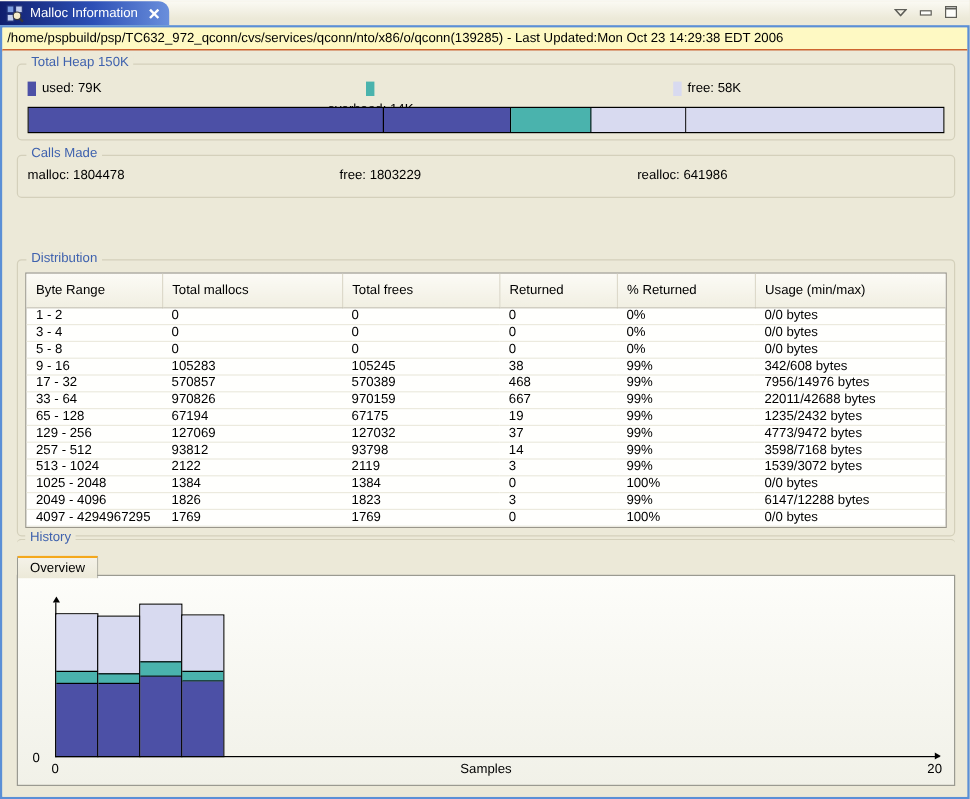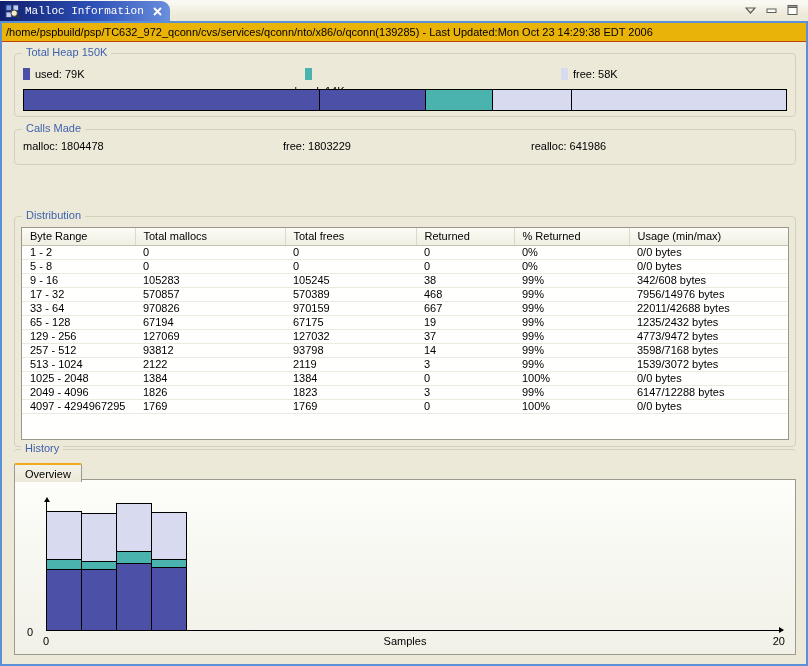--- a/index.html
+++ b/index.html
@@ -7,21 +7,20 @@
     width:808px;height:666px;overflow:hidden;position:relative;
     background:#ece9d8;
     font-family:"Liberation Sans","DejaVu Sans",sans-serif;
     font-size:11px;color:#000;
   }
   
   .tabbar{
     position:absolute;top:0;left:0;right:0;height:21px;
     background:linear-gradient(180deg,#fbfaf4,#ece9d8 70%);
     border-top:1px solid #f8f7f1;
-    font-family:Liberation Mono, monospace;
   }
   .view-tab{
     position:absolute;left:0;top:0;height:21px;
     display:flex;align-items:center;gap:5px;padding:0 8px 0 5px;
     background:linear-gradient(90deg,#101f6e 0%,#2d50b6 55%,#6a8fdc 100%);
     border-top-right-radius:9px;
     color:#fff;cursor:default;
   }
   .view-tab .tab-label{white-space:nowrap;padding-bottom:1px;}
   .tab-close{display:flex;align-items:center;margin-left:4px;cursor:pointer;}
@@ -29,21 +28,21 @@
     position:absolute;right:10px;top:4px;display:flex;gap:10px;align-items:center;
   }
   .tabbar-actions span{display:flex;align-items:center;cursor:pointer;}
   
   .view-body{
     position:absolute;top:21px;left:0;right:0;bottom:0;
     border:2px solid #5b8fd6;background:#ece9d8;
   }
   .path-bar{
     height:16px;line-height:16px;padding:1px 4px 1px 4px;
-    background:#eab308;border-bottom:2px solid #c2410c;
+    background:#fef9c3;border-bottom:2px solid #c2410c;
     white-space:nowrap;overflow:hidden;
   }
   .content{position:absolute;top:19px;left:0;right:0;bottom:0;background:#ece9d8;}
   
   .group{
     position:absolute;left:12px;right:10px;
     border:1px solid #d4d0bb;border-radius:4px;
   }
   .group-title{
     position:absolute;top:-8px;left:7px;background:#ece9d8;padding:0 4px;
@@ -64,21 +63,21 @@
   }
   .heap-seg{height:100%;box-sizing:border-box;border-right:1px solid #000;}
   .heap-seg:last-child{border-right:none;}
   
   .dist-table-wrap{
     position:absolute;left:6px;right:6px;top:10px;bottom:6px;
     border:1px solid #9a978b;background:#fffffd;overflow:hidden;
   }
   table.dist{border-collapse:collapse;width:100%;table-layout:fixed;}
   table.dist th{
-    font-weight:normal;text-align:left;height:17px;padding:0 0 0 8px;
+    font-weight:normal;text-align:left;height:28px;padding:0 0 0 8px;
     background:linear-gradient(180deg,#fcfbf6,#f1efe2);
     border-bottom:1px solid #c6c3b4;border-right:1px solid #ddd9ca;
     box-sizing:border-box;white-space:nowrap;overflow:hidden;margin-top:23px;
   }
   table.dist th:last-child{border-right:none;}
   table.dist td{
     height:14px;line-height:13px;padding:0 0 0 8px;
     border-bottom:1px solid #ecead e0;
     border-bottom:1px solid #eceade;
     white-space:nowrap;overflow:hidden;box-sizing:border-box;
@@ -220,20 +219,28 @@
               <th>Total mallocs</th>
               <th>Total frees</th>
               <th>Returned</th>
               <th>% Returned</th>
               <th>Usage (min/max)</th>
             </tr>
           </thead>
           <tbody>
               <tr>
                 <td>1 - 2</td>
+                <td>0</td>
+                <td>0</td>
+                <td>0</td>
+                <td>0%</td>
+                <td>0/0 bytes</td>
+              </tr>
+              <tr>
+                <td>3 - 4</td>
                 <td>0</td>
                 <td>0</td>
                 <td>0</td>
                 <td>0%</td>
                 <td>0/0 bytes</td>
               </tr>
               <tr>
                 <td>5 - 8</td>
                 <td>0</td>
                 <td>0</td>

